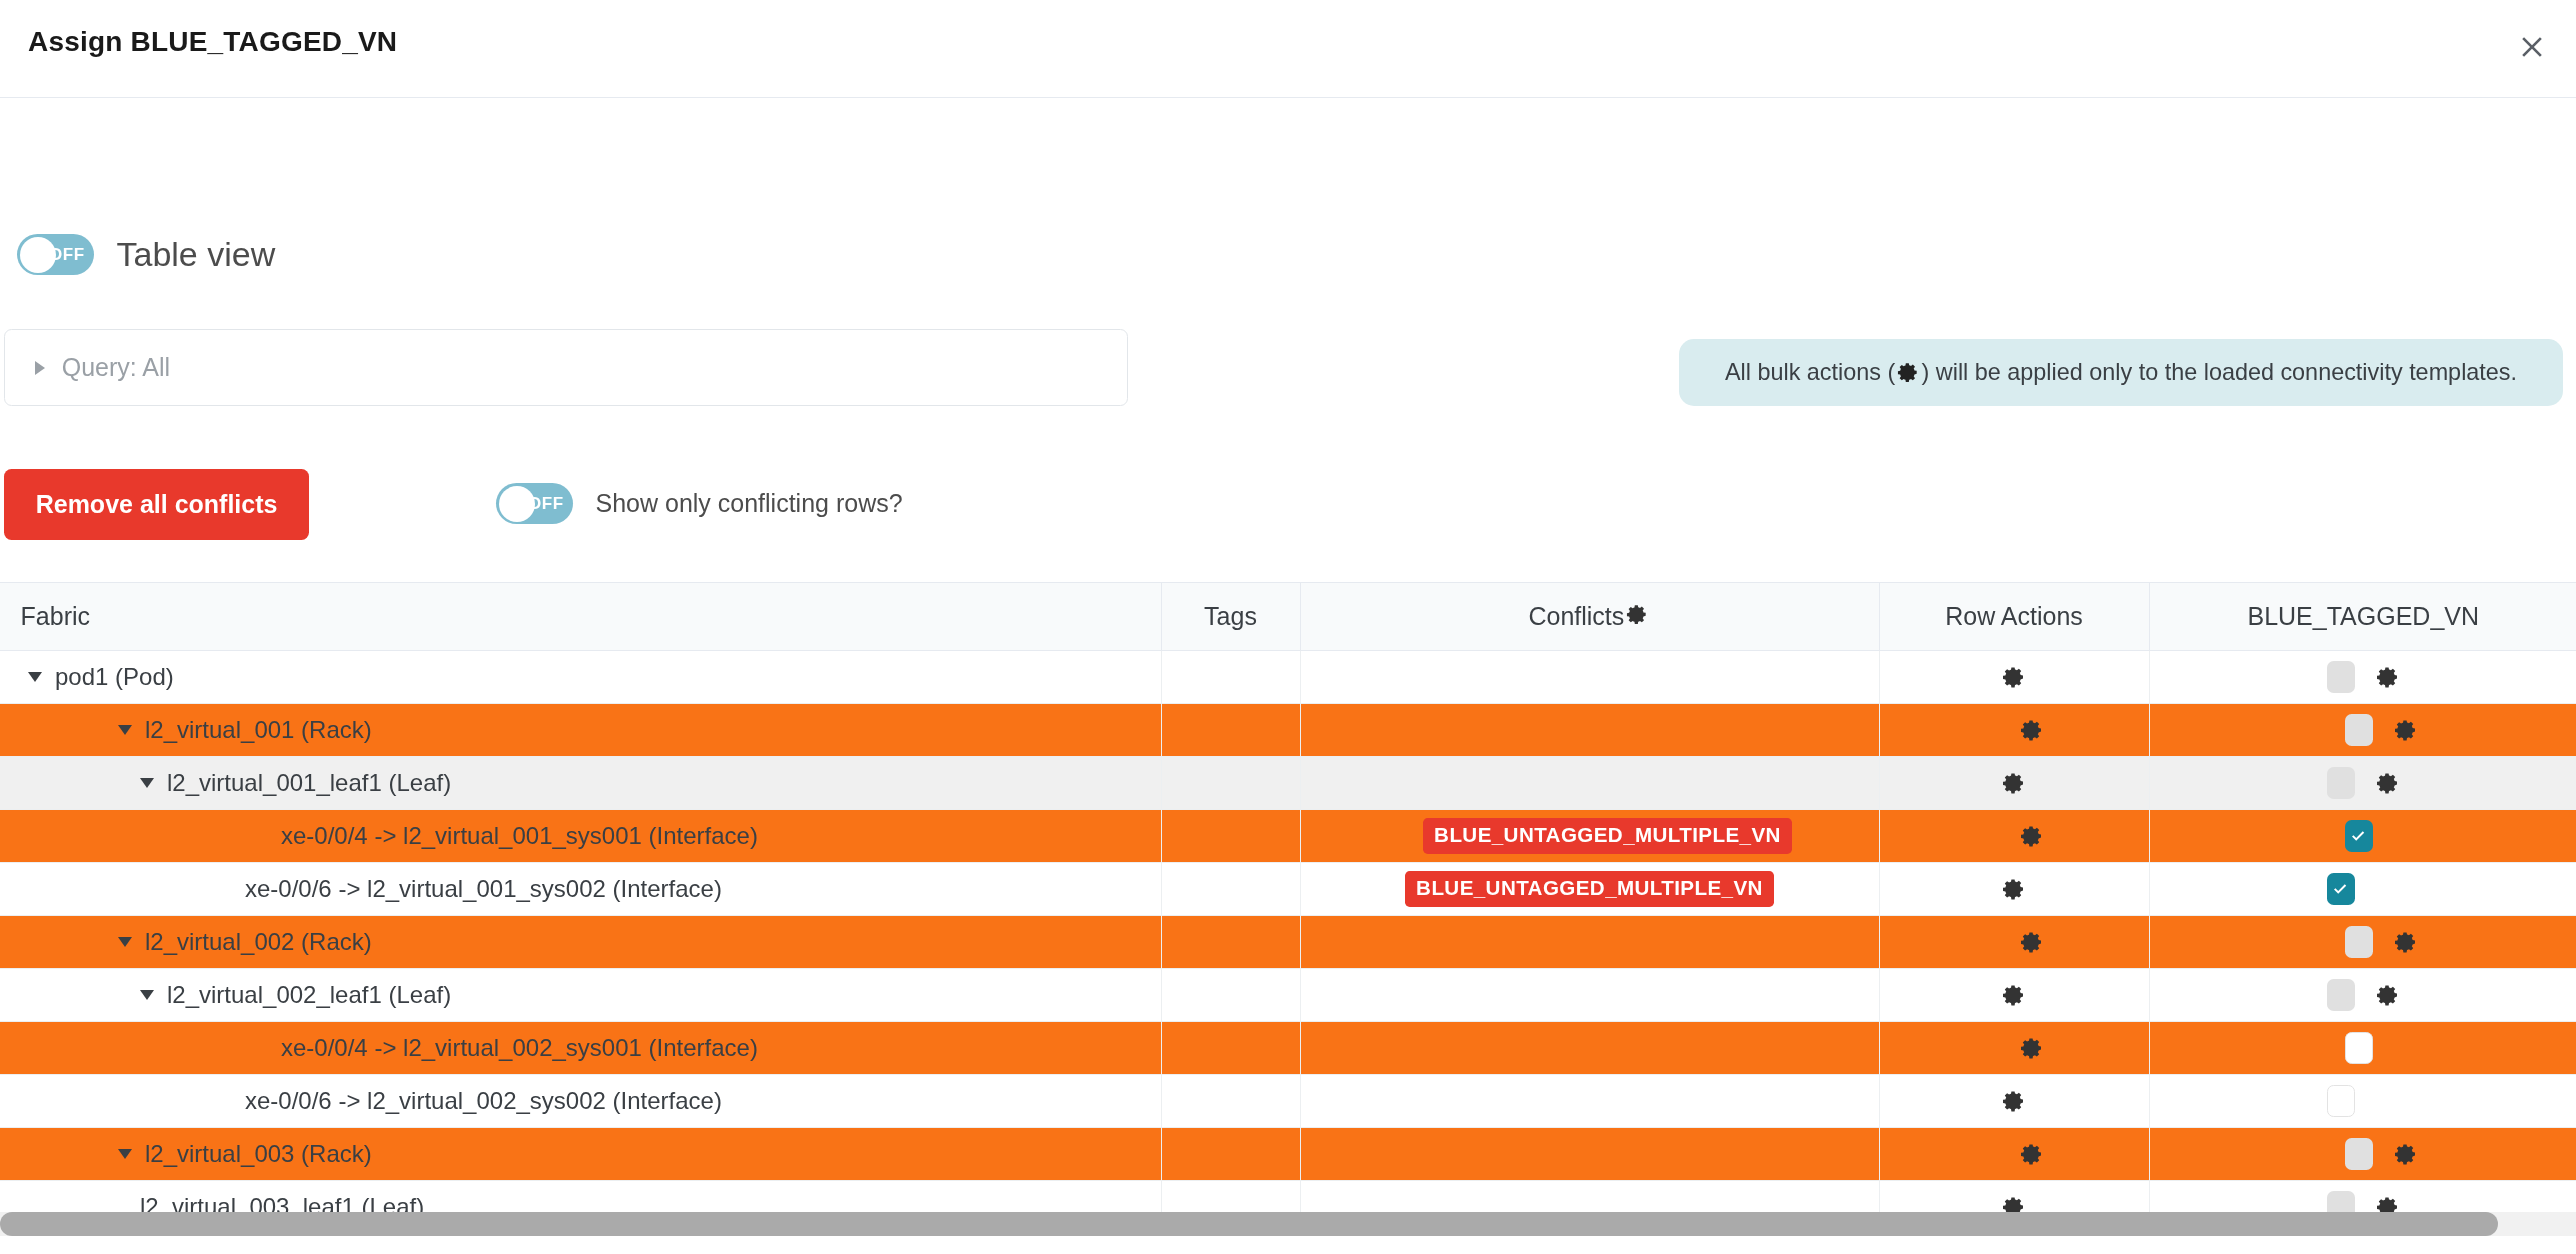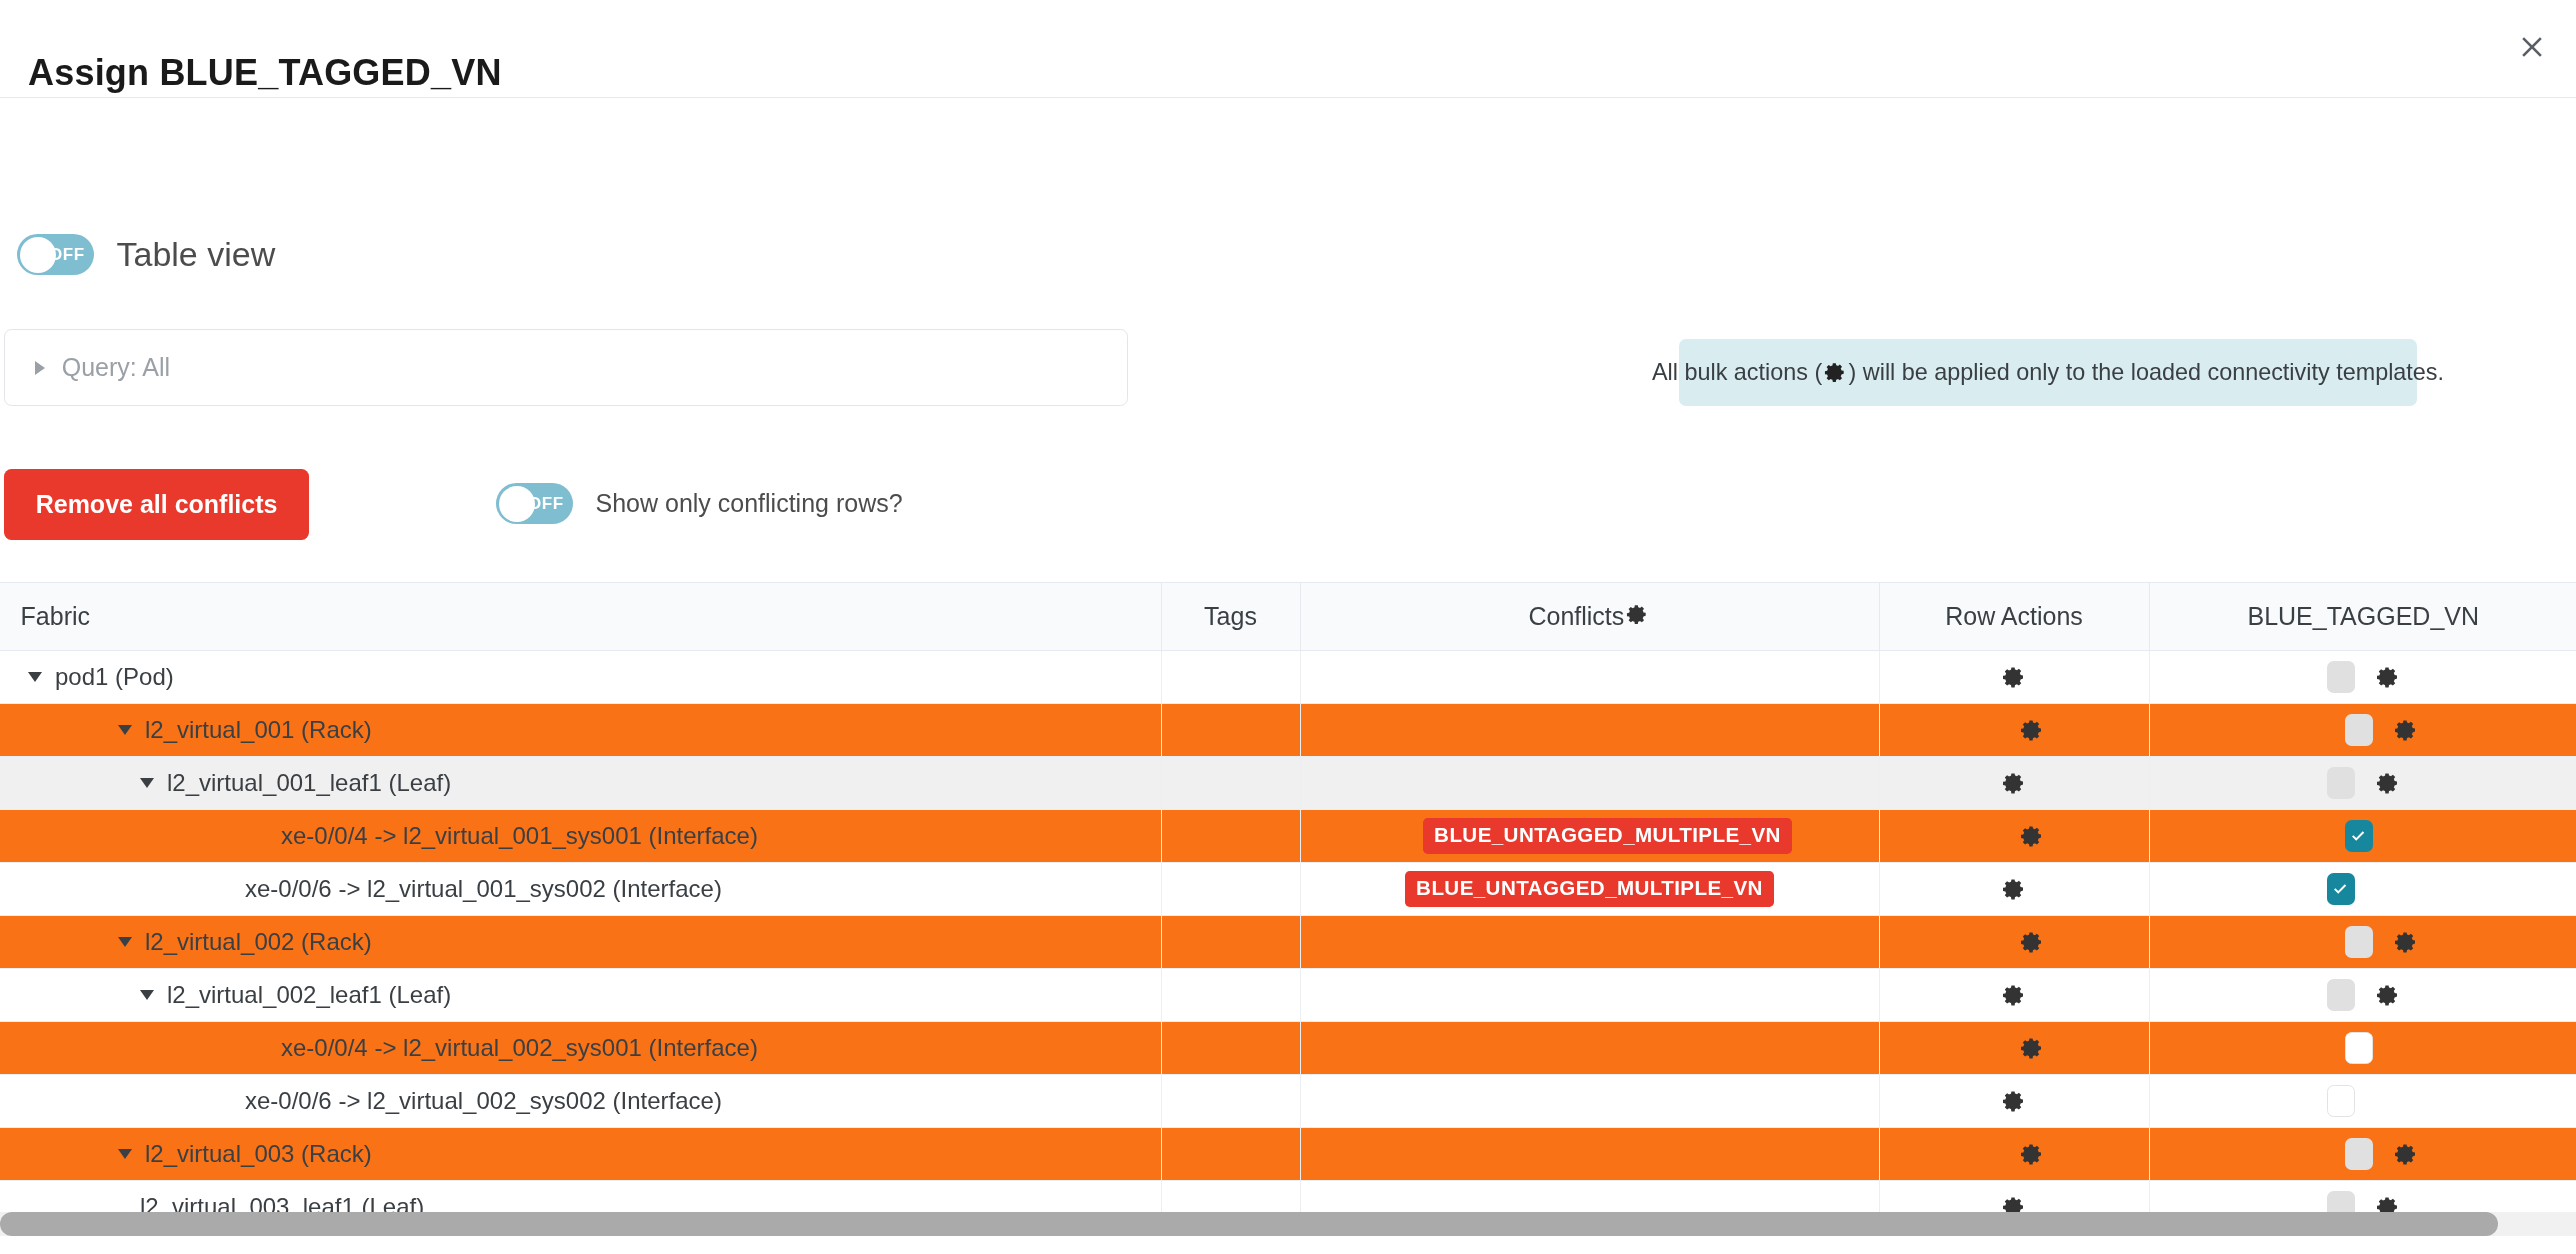--- a/index.html
+++ b/index.html
@@ -29,26 +29,25 @@
     position: relative;
     height: 98px;
     flex: 0 0 98px;
     border-bottom: 1.9px solid #e6eaf0;
     box-sizing: border-box;
   }
   .modal-title {
     position: absolute;
     left: 28px;
     top: 26px;
-    font-size: 36px;
+    font-size: 28px;
     font-weight: bold;
     color: #1a1a1a;
     letter-spacing: 0.2px;
     white-space: nowrap;
-    margin-top: 26px;
   }
   .close-icon {
     position: absolute;
     right: 24px;
     top: 26px;
     width: 41px;
     height: 41px;
     display: flex;
     align-items: center;
     justify-content: center;
@@ -138,24 +137,24 @@
   .query-text {
     font-size: 25px;
     color: #9aa0a6;
   }
 
   
   .info-banner {
     position: absolute;
     left: 1679px;
     top: 241px;
-    width: 738px;
+    width: 884px;
     height: 67px;
     background: #d9ecef;
-    border-radius: 7px;
+    border-radius: 15px;
     display: flex;
     align-items: center;
     justify-content: center;
     box-sizing: border-box;
     padding: 0 20.6px;
   }
   .info-banner-text {
     font-size: 23.4px;
     color: #3a3f44;
     white-space: nowrap;

